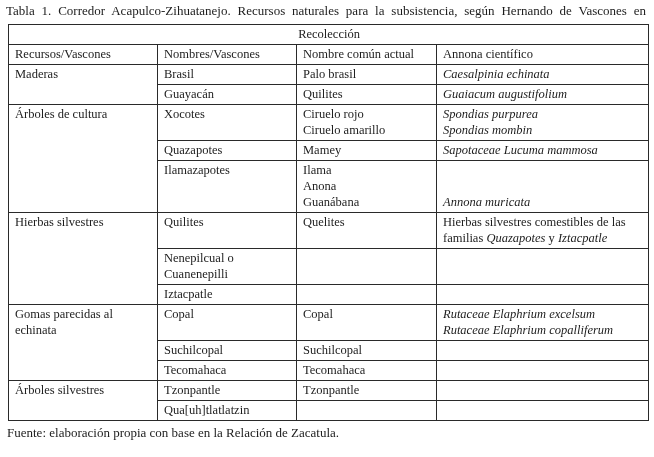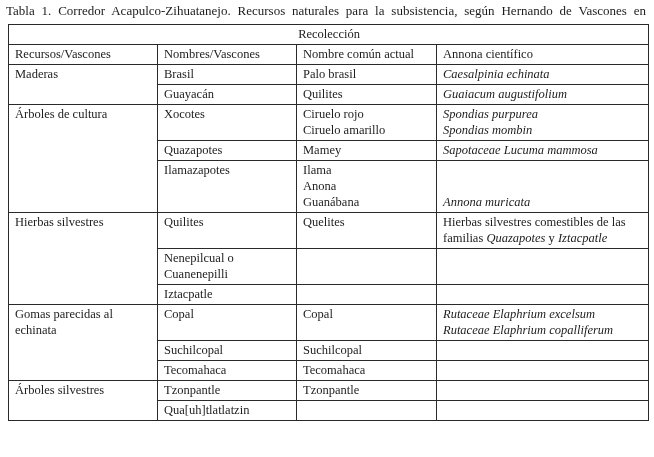--- a/index.html
+++ b/index.html
@@ -170,14 +170,15 @@
         <td></td>
       </tr>
       <tr>
         <td>Qua[uh]tlatlatzin</td>
         <td></td>
         <td></td>
       </tr>
     </tbody>
   </table>
 
+  <div class="footer">Fuente: elaboración propia con base en la Relación de Zacatula.</div>
 
 </div>
 
 </body></html>

